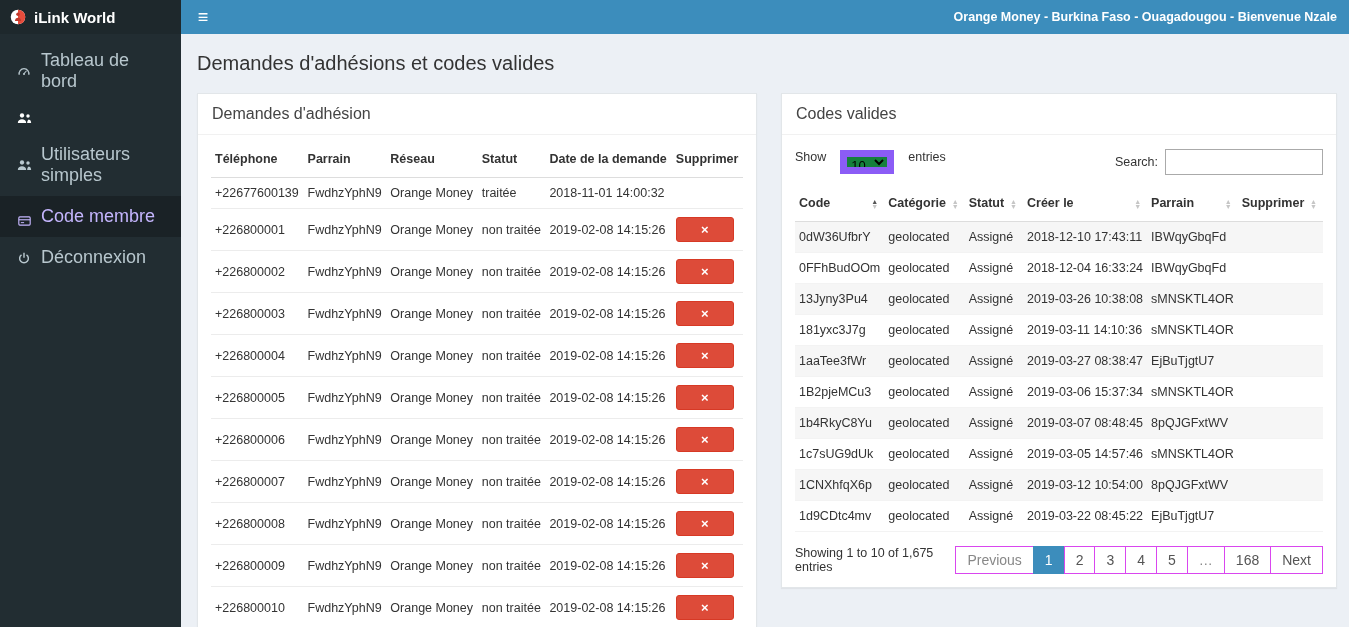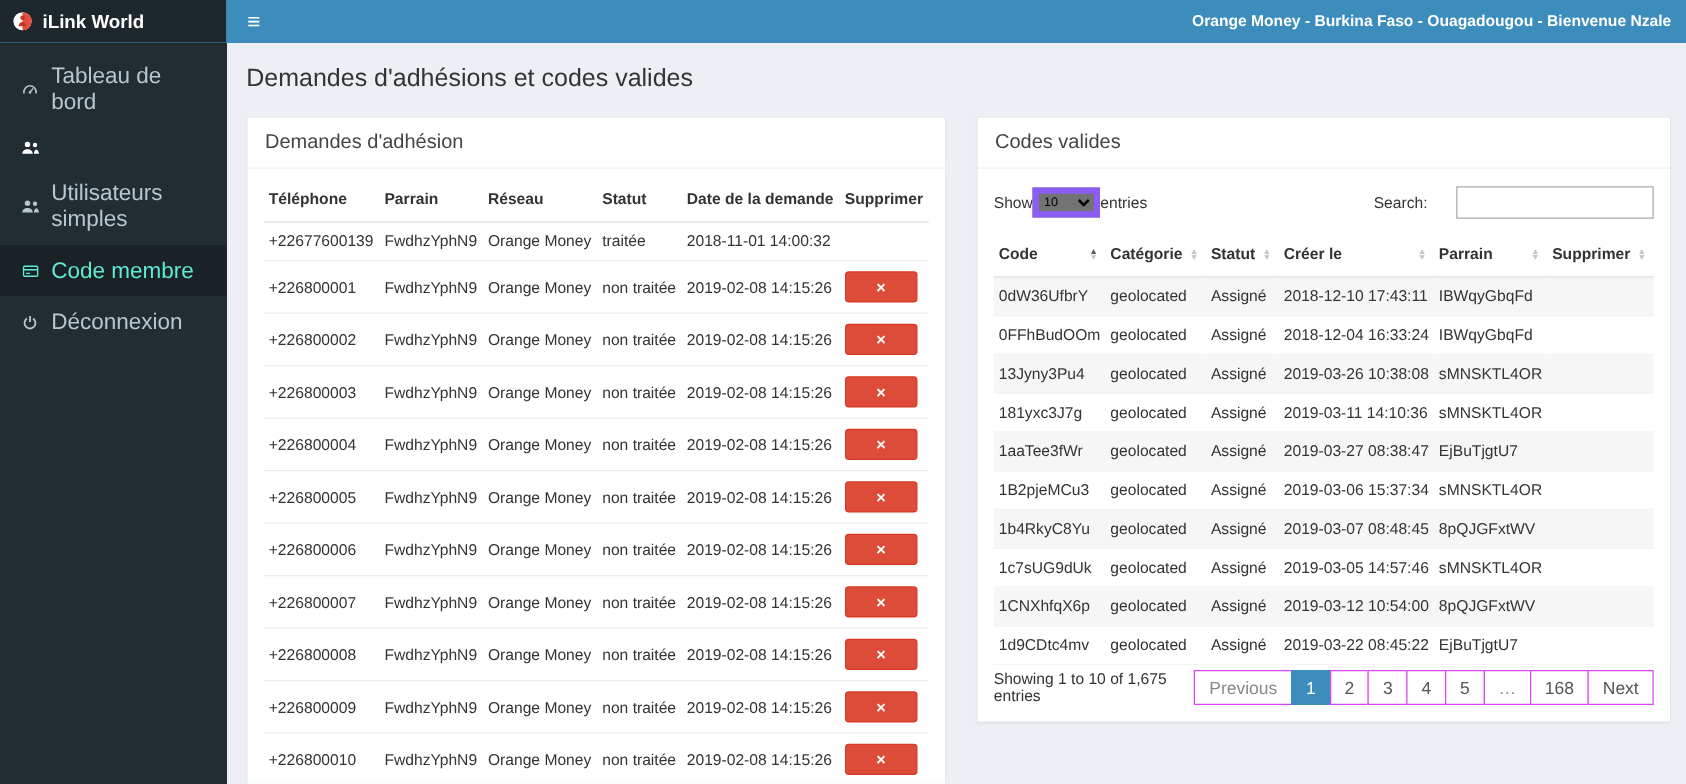--- a/index.html
+++ b/index.html
@@ -20,21 +20,21 @@
   .brand{width:181px;background:var(--brand-bg);color:#fff;display:flex;align-items:center;gap:8px;padding-left:10px;font-size:15px;font-weight:600;cursor:pointer;}
   .navbar{flex:1;background:var(--topbar);display:flex;align-items:center;}
   .hamburger{width:44px;height:34px;background:transparent;border:none;color:#fff;font-size:18px;line-height:34px;cursor:pointer;padding:0;}
   .nav-right{margin-left:auto;color:#fff;font-weight:bold;font-size:12.5px;padding-right:12px;white-space:nowrap;}
 
   
   .sidebar{position:fixed;top:34px;left:0;width:181px;height:593px;background:var(--sidebar);z-index:15;}
   .sidebar ul{list-style:none;margin:6px 0 0;padding:0;}
   .side-item{display:flex;align-items:center;gap:9px;padding:10px 13px;color:#b8c7ce;font-size:18px;cursor:pointer;border-left:3px solid transparent;}
   .side-item.highlight{color:#fff;}
-  .side-item.active{background:var(--sidebar-active);color:#5eead4;}
+  .side-item.active{background:var(--sidebar-active);color:#c4b5fd;align-items:flex-end;}
   .side-icon{width:16px;display:inline-flex;justify-content:center;flex:0 0 16px;}
 
   
   .content{margin-left:181px;padding:44px 16px 10px;height:627px;overflow:hidden;}
   .page-title{font-size:20px;font-weight:400;color:#333;margin:8px 0 18px;}
   .panels{display:flex;gap:24px;align-items:flex-start;}
   .panel{background:#fff;border:1px solid #e2e6e9;box-shadow:0 1px 1px rgba(0,0,0,.05);}
   .panel-left{flex:0 0 560px;}
   .panel-right{flex:0 0 556px;}
   .panel-header{padding:11px 14px;font-size:16px;color:#444;border-bottom:1px solid #f1f1f1;}
@@ -49,26 +49,26 @@
   .codes-table td{border-bottom:1px solid #f3f3f3;}
 
   .btn-danger{background:var(--danger);border:1px solid #d73925;color:#fff;width:58px;height:25px;border-radius:3px;font-weight:bold;font-size:13px;display:flex;align-items:center;justify-content:center;cursor:pointer;margin:0 auto 0 0;}
 
   .sort{float:right;display:inline-flex;flex-direction:column;line-height:5px;font-size:7px;color:#c6c6c6;margin:3px 2px 0 6px;}
   .sort i{font-style:normal;}
   .sort i.on{color:#555;}
 
   
   .table-controls{display:flex;justify-content:space-between;align-items:center;margin:8px 0 10px;font-size:12.5px;}
-  .length-control{display:flex;gap:0;align-items:center;}
-  .length-control select{height:24px;min-width:54px;border:5px solid #8b5cf6;background:#737373;font-size:10px;font-family:inherit;}
-  .search-control{display:flex;gap:23px;align-items:center;}
+  .length-control{display:flex;gap:14px;}
+  .length-control select{height:24px;min-width:54px;border:7px solid #8b5cf6;background:#15803d;font-size:13px;font-family:inherit;}
+  .search-control{display:flex;gap:7px;align-items:center;}
   .search-control input{width:158px;height:26px;border:1px solid #aaa;padding:0 6px;font-size:12.5px;font-family:inherit;}
 
-  .table-footer{display:flex;justify-content:space-between;align-items:center;margin-top:4px;font-size:12.5px;color:#333;}
+  .table-footer{display:flex;justify-content:space-between;align-items:center;margin-top:14px;font-size:12.5px;color:#333;}
   .pagination{list-style:none;display:flex;margin:0;padding:0;}
   .pagination li span{display:block;padding:5px 11px;border:1px solid #d946ef;margin-left:-1px;background:#fff;color:#555;font-size:14px;cursor:pointer;}
   .pagination li:first-child span{margin-left:0;}
   .pagination li span.active{background:var(--accent);border-color:var(--accent);color:#fff;}
   .pagination li span.muted{color:#888;cursor:default;}
 </style>
 </head>
 <body>
 
 <header class="topbar">

